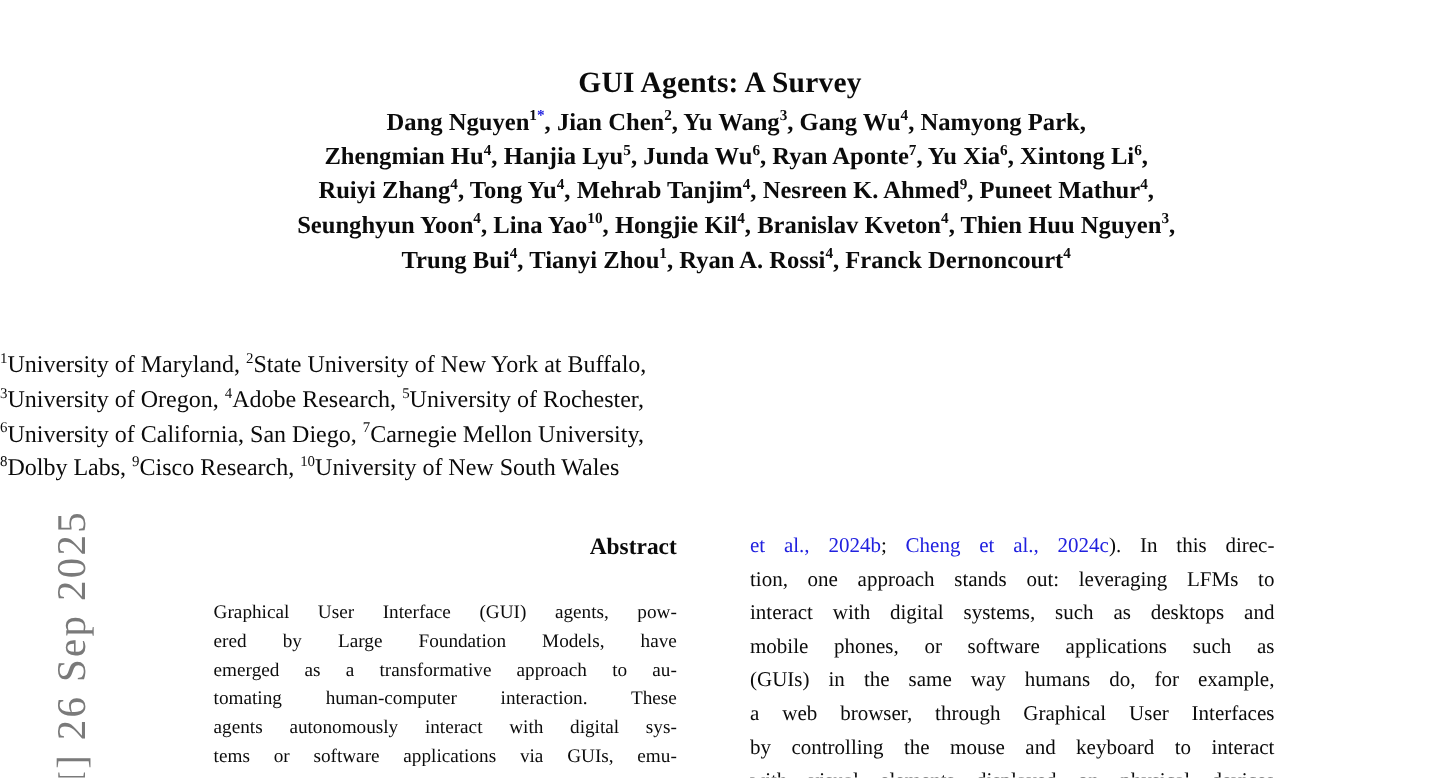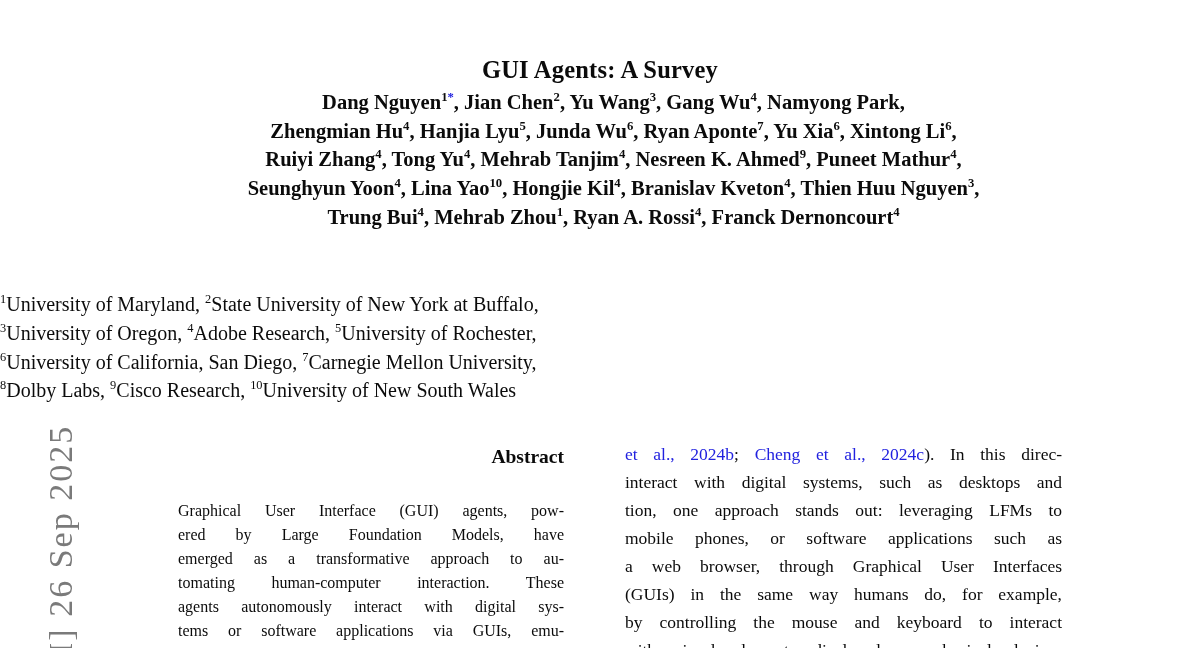--- a/index.html
+++ b/index.html
@@ -70,21 +70,21 @@
 
 <div class="abs watermark">I] 26 Sep 2025</div>
 
 <h1 class="abs title">GUI Agents: A Survey</h1>
 
 <div class="abs authors">
     <div><span>Dang Nguyen</span><sup>1</sup><sup class="blue">*</sup><span>, Jian Chen</span><sup>2</sup><span>, Yu Wang</span><sup>3</sup><span>, Gang Wu</span><sup>4</sup><span>, Namyong Park,</span></div>
     <div><span>Zhengmian Hu</span><sup>4</sup><span>, Hanjia Lyu</span><sup>5</sup><span>, Junda Wu</span><sup>6</sup><span>, Ryan Aponte</span><sup>7</sup><span>, Yu Xia</span><sup>6</sup><span>, Xintong Li</span><sup>6</sup><span>,</span></div>
     <div><span>Ruiyi Zhang</span><sup>4</sup><span>, Tong Yu</span><sup>4</sup><span>, Mehrab Tanjim</span><sup>4</sup><span>, Nesreen K. Ahmed</span><sup>9</sup><span>, Puneet Mathur</span><sup>4</sup><span>,</span></div>
     <div><span>Seunghyun Yoon</span><sup>4</sup><span>, Lina Yao</span><sup>10</sup><span>, Hongjie Kil</span><sup>4</sup><span>, Branislav Kveton</span><sup>4</sup><span>, Thien Huu Nguyen</span><sup>3</sup><span>,</span></div>
-    <div><span>Trung Bui</span><sup>4</sup><span>, Mehrab Zhou</span><sup>1</sup><span>, Ryan A. Rossi</span><sup>4</sup><span>, Franck Dernoncourt</span><sup>4</sup></div>
+    <div><span>Trung Bui</span><sup>4</sup><span>, Tianyi Zhou</span><sup>1</sup><span>, Ryan A. Rossi</span><sup>4</sup><span>, Franck Dernoncourt</span><sup>4</sup></div>
   </div>
 
 <div class="abs affils">
     <div><sup>1</sup><span>University of Maryland, </span><sup>2</sup><span>State University of New York at Buffalo,</span></div>
     <div><sup>3</sup><span>University of Oregon, </span><sup>4</sup><span>Adobe Research, </span><sup>5</sup><span>University of Rochester,</span></div>
     <div><sup>6</sup><span>University of California, San Diego, </span><sup>7</sup><span>Carnegie Mellon University,</span></div>
     <div><sup>8</sup><span>Dolby Labs, </span><sup>9</sup><span>Cisco Research, </span><sup>10</sup><span>University of New South Wales</span></div>
   </div>
 
 <div class="abs left-col">
@@ -94,20 +94,20 @@
       <div class="just"><span>ered by Large Foundation Models, have</span></div>
       <div class="just"><span>emerged as a transformative approach to au-</span></div>
       <div class="just"><span>tomating human-computer interaction. These</span></div>
       <div class="just"><span>agents autonomously interact with digital sys-</span></div>
       <div class="just"><span>tems or software applications via GUIs, emu-</span></div>
     </div>
 </div>
 
 <div class="abs right-col">
     <div class="just"><span class="blue">et al., 2024b</span><span>; </span><span class="blue">Cheng et al., 2024c</span><span>).  In this direc-</span></div>
+    <div class="just"><span>tion, one approach stands out: leveraging LFMs to</span></div>
     <div class="just"><span>interact with digital systems, such as desktops and</span></div>
-    <div class="just"><span>tion, one approach stands out: leveraging LFMs to</span></div>
     <div class="just"><span>mobile phones, or software applications such as</span></div>
+    <div class="just"><span>(GUIs) in the same way humans do, for example,</span></div>
     <div class="just"><span>a web browser, through Graphical User Interfaces</span></div>
-    <div class="just"><span>(GUIs) in the same way humans do, for example,</span></div>
     <div class="just"><span>by controlling the mouse and keyboard to interact</span></div>
     <div class="just"><span>with visual elements displayed on physical devices</span></div>
   </div>
 
 </body></html>

